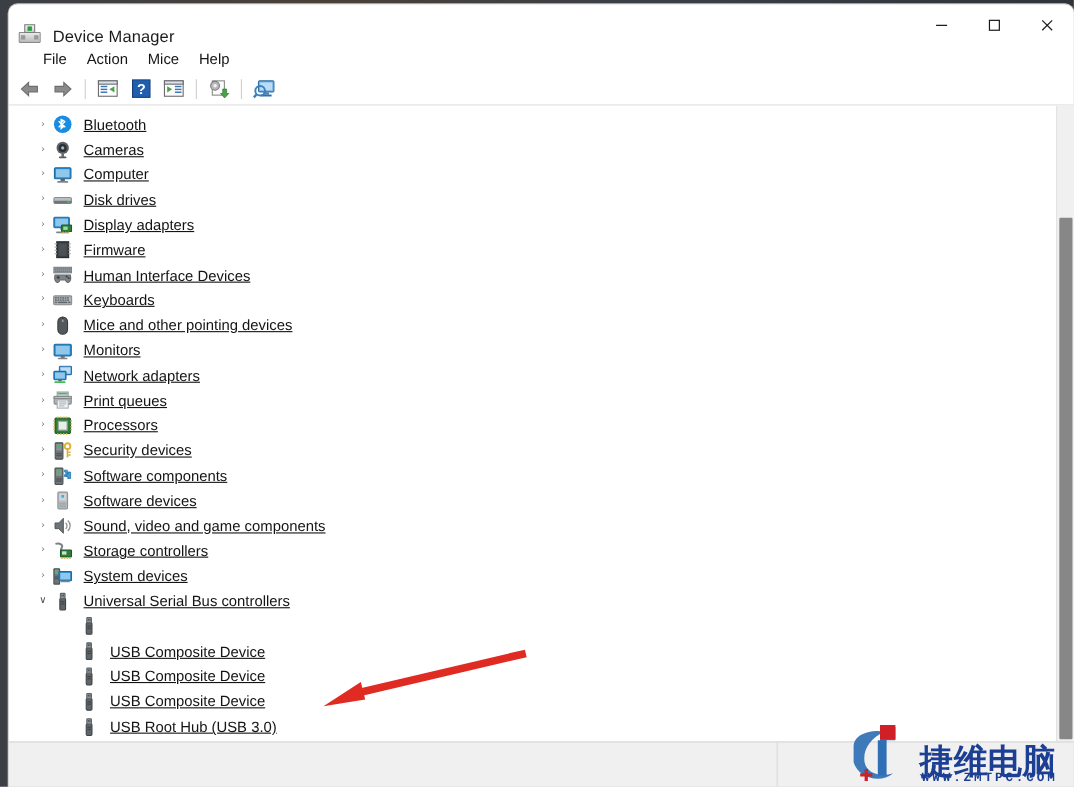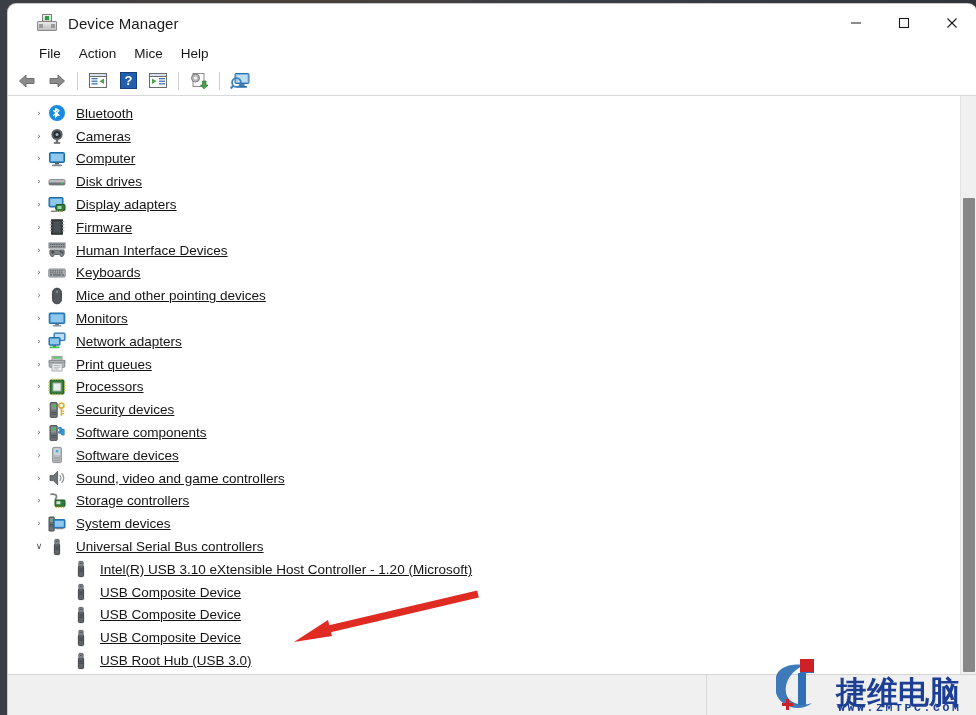--- a/index.html
+++ b/index.html
@@ -30,22 +30,21 @@
     box-shadow: 0 0 0 1px #c9c9c9;
     overflow: hidden;
   }
 
   
   #titlebar {
     position: relative;
     height: 38px;
     background: #ffffff;
     display: flex;
-    align-items: center;
-    margin-left: 20px;
+    align-items: flex-end;
   }
   #app-icon {
     margin-left: 8px; margin-right: 10px;
     width: 22px; height: 22px;
     position: relative;
     flex: none;
   }
   #app-icon .body {
     position: absolute; left: 1px; top: 9px;
     width: 20px; height: 10px;
@@ -639,21 +638,21 @@
         <span class="chev">›</span>
         <span class="ico">
           <svg width="18" height="18" viewBox="0 0 18 18">
               <path d="M2 6.4 H5.4 L9.6 2.2 V15.8 L5.4 11.6 H2 Z" fill="#6e7478" stroke="#4b5054" stroke-width=".8"></path>
               <g stroke="#8b9195" stroke-width="1.2" fill="none">
                 <path d="M11.6 6.2 A3.6 3.6 0 0 1 11.6 11.8"></path>
                 <path d="M13.6 4.2 A6.4 6.4 0 0 1 13.6 13.8"></path>
               </g>
             </svg>
         </span>
-        <span class="label">Sound, video and game controllers</span>
+        <span class="label">Sound, video and game components</span>
       </div>
 
       <div class="row">
         <span class="chev">›</span>
         <span class="ico">
           <svg width="18" height="18" viewBox="0 0 18 18">
               <path d="M2.4 2.4 C6.4 1.4 10 3.4 8 6 C6 8.6 10 10 13 9.2" fill="none" stroke="#7b8084" stroke-width="1.8"></path>
               <rect x="7" y="8" width="10" height="6.4" rx=".7" fill="#2f7d38" stroke="#1c5824"></rect>
               <rect x="8.4" y="9.2" width="4" height="3" fill="#cfe3d2"></rect>
               <g fill="#d9c05a">
@@ -704,21 +703,20 @@
         <span class="ico">
           <svg width="18" height="18" viewBox="0 0 18 18">
               <rect x="6.4" y="6" width="5.2" height="10.6" rx="1" fill="#5e6468" stroke="#3e4246"></rect>
               <rect x="6.9" y="1.4" width="4.2" height="4.8" rx=".6" fill="#8b9195" stroke="#5e6468"></rect>
               <rect x="7.9" y="2.6" width="0.9" height="1.6" fill="#4b5054"></rect>
               <rect x="9.3" y="2.6" width="0.9" height="1.6" fill="#4b5054"></rect>
               <rect x="7.4" y="8.6" width="3.2" height="1" fill="#3e4246"></rect>
               <rect x="7.4" y="10.6" width="3.2" height="1" fill="#3e4246"></rect>
             </svg>
         </span>
-        <span class="label">Intel(R) USB 3.10 eXtensible Host Controller - 1.20 (Microsoft)</span>
       </div>
 
       <div class="row child">
         <span class="chev blank"></span>
         <span class="ico">
           <svg width="18" height="18" viewBox="0 0 18 18">
               <rect x="6.4" y="6" width="5.2" height="10.6" rx="1" fill="#5e6468" stroke="#3e4246"></rect>
               <rect x="6.9" y="1.4" width="4.2" height="4.8" rx=".6" fill="#8b9195" stroke="#5e6468"></rect>
               <rect x="7.9" y="2.6" width="0.9" height="1.6" fill="#4b5054"></rect>
               <rect x="9.3" y="2.6" width="0.9" height="1.6" fill="#4b5054"></rect>

